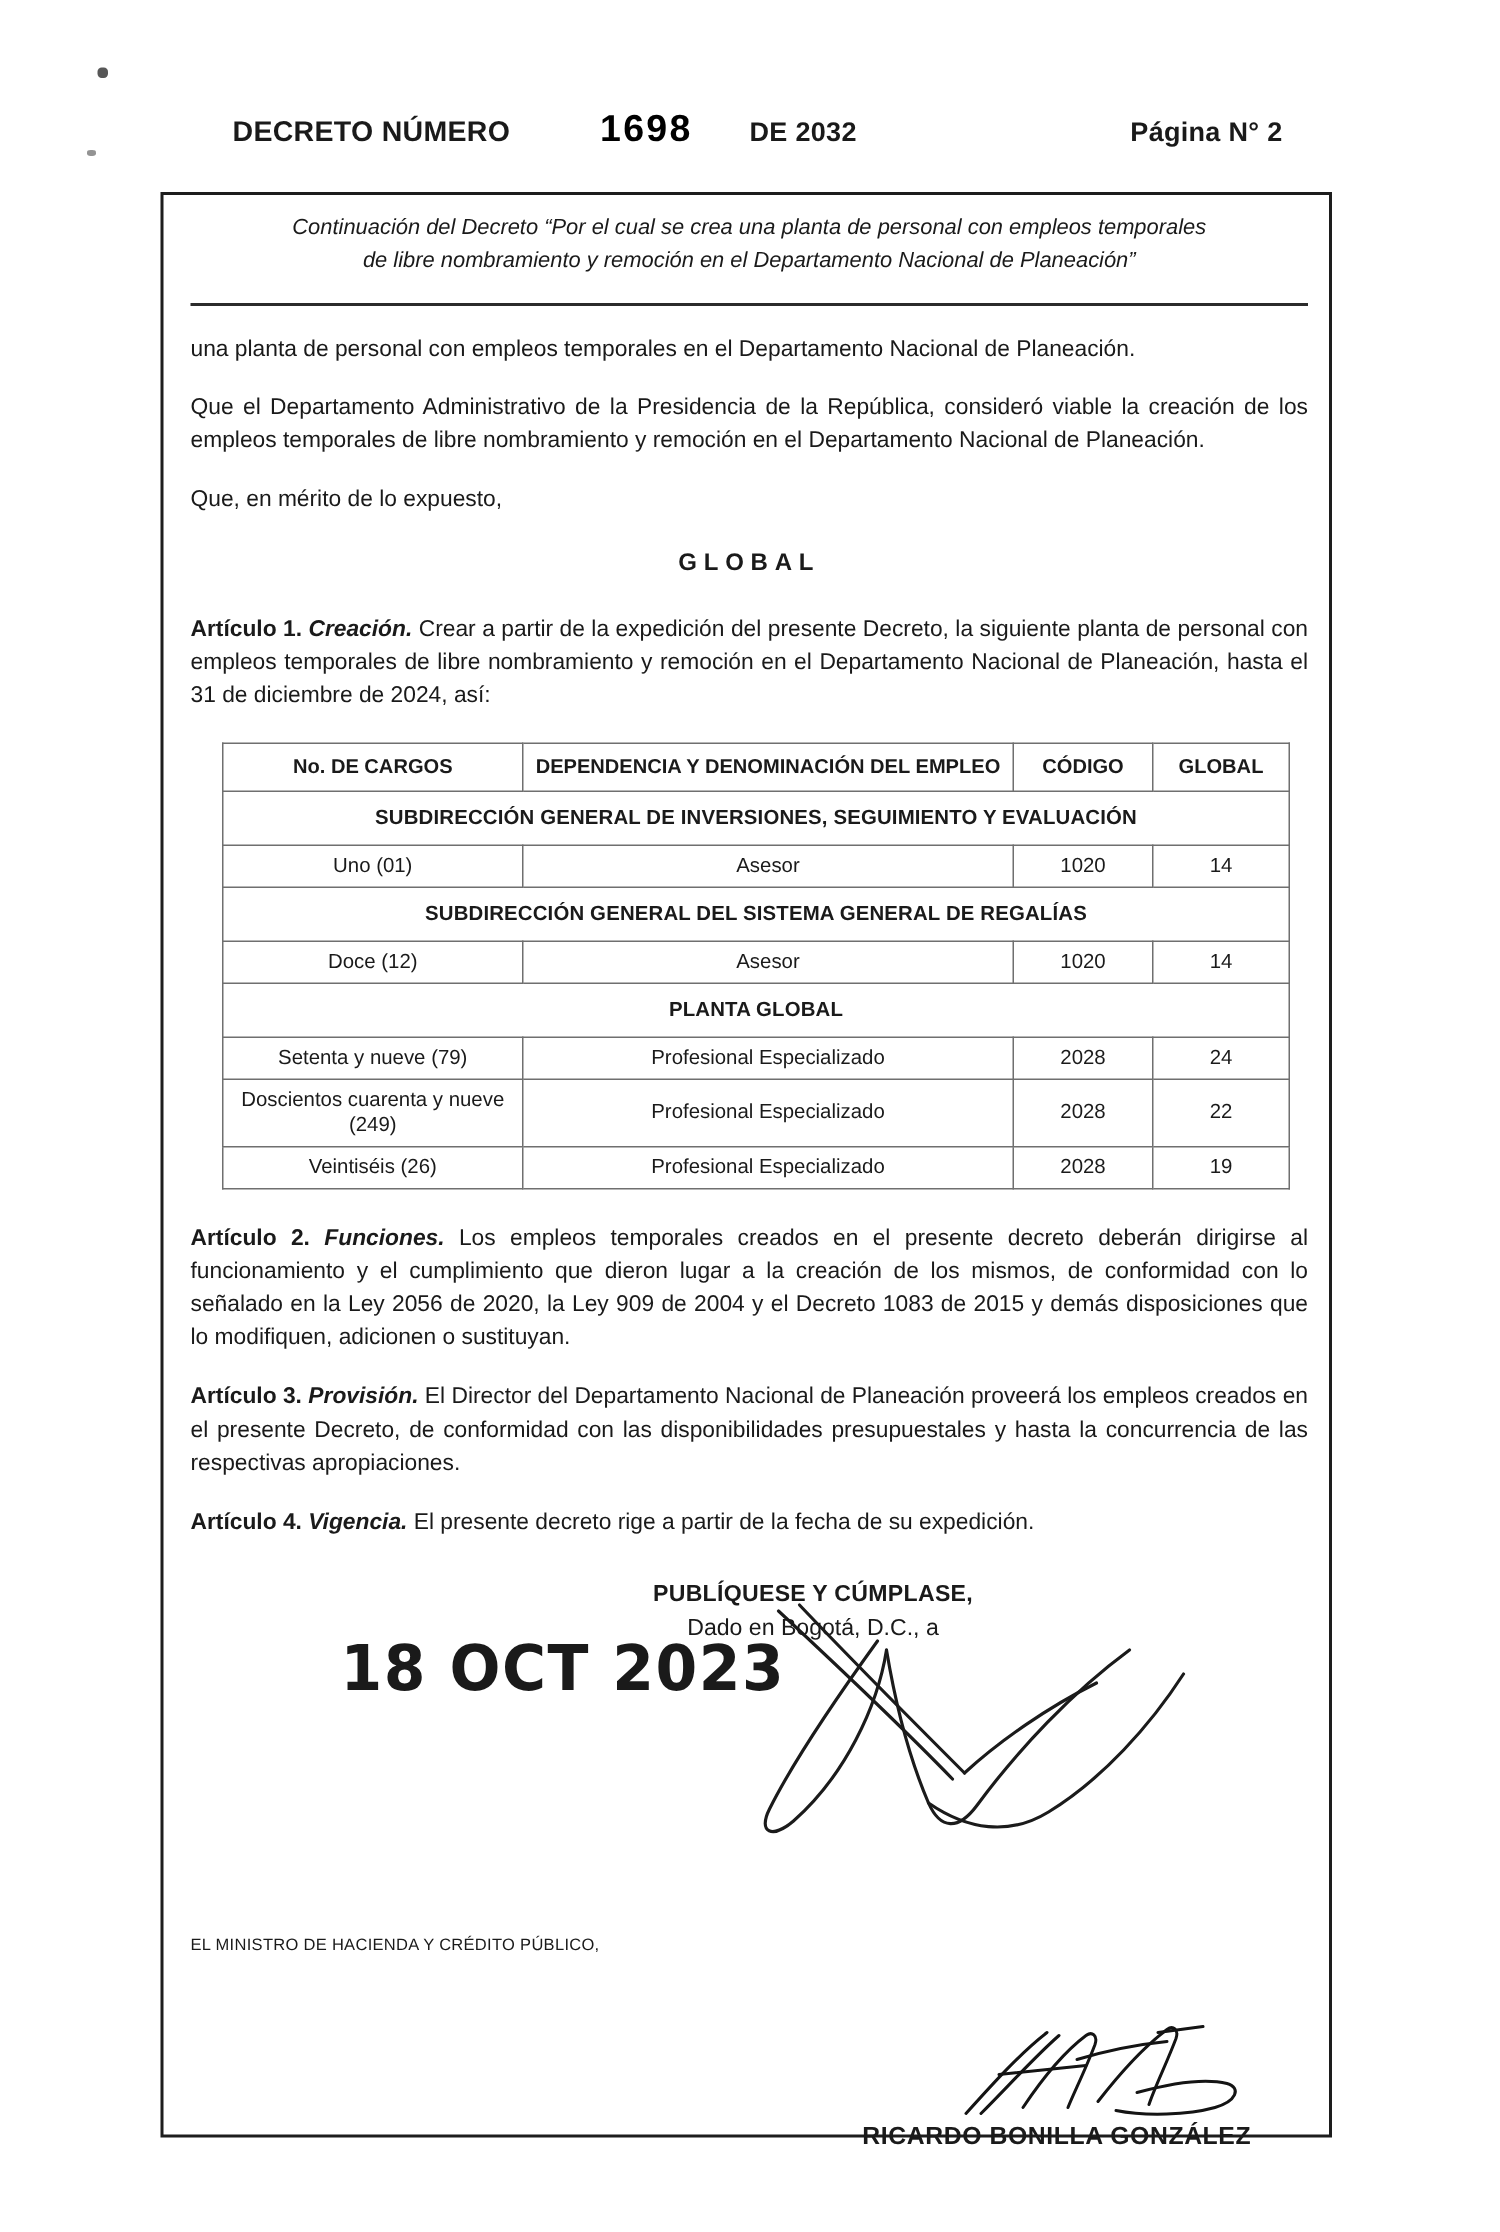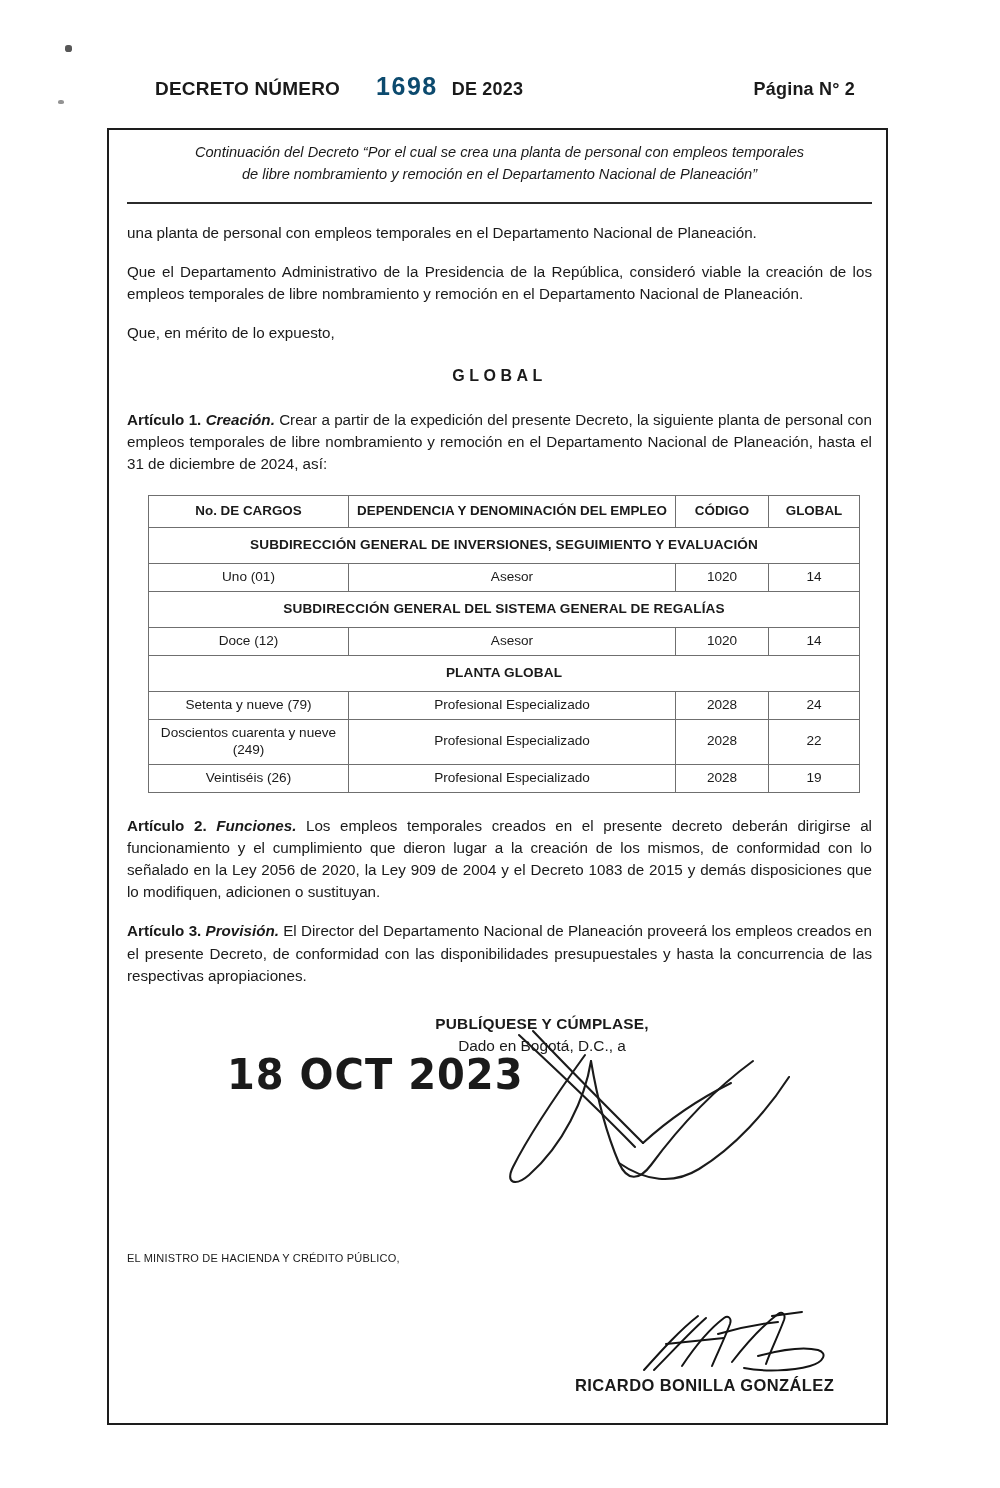--- a/index.html
+++ b/index.html
@@ -32,28 +32,29 @@
   .doc-header {
     position: absolute;
     left: 155px;
     top: 72px;
     width: 700px;
     display: flex;
     align-items: baseline;
     font-size: 19px;
     font-weight: bold;
     letter-spacing: .2px;
+    gap: 24px;
   }
   .doc-header .decreto-label { white-space: nowrap; }
   .doc-header .decreto-number {
     margin-left: 36px;
     font-size: 25px;
     letter-spacing: 1.5px;
     font-weight: bold;
-    color: #0c4a6e;
+    color: #000000;
   }
   .doc-header .decreto-year {
     margin-left: 14px;
     font-size: 18px;
   }
   .doc-header .page-number {
     margin-left: auto;
     font-size: 18px;
     white-space: nowrap;
     padding-left: 29px;
@@ -214,21 +215,21 @@
 <body>
 
 <div class="page">
 
   <div class="speck speck-a"></div>
   <div class="speck speck-b"></div>
 
   <div class="doc-header">
     <span class="decreto-label">DECRETO NÚMERO</span>
     <span class="decreto-number">1698</span>
-    <span class="decreto-year">DE 2023</span>
+    <span class="decreto-year">DE 2032</span>
     <span class="page-number">Página N° 2</span>
   </div>
 
   <div class="frame"></div>
 
   <div class="inner">
 
     <div class="continuation">
       <div>Continuación del Decreto “Por el cual se crea una planta de personal con empleos temporales</div>
       <div>de libre nombramiento y remoción en el Departamento Nacional de Planeación”</div>
@@ -310,20 +311,24 @@
     <p class="body-text">
       <span class="art-num">Artículo 2.</span>
       <span class="art-title">Funciones.</span><span> Los empleos temporales creados en el presente decreto deberán dirigirse al funcionamiento y el cumplimiento que dieron lugar a la creación de los mismos, de conformidad con lo señalado en la Ley 2056 de 2020, la Ley 909 de 2004 y el Decreto 1083 de 2015 y demás disposiciones que lo modifiquen, adicionen o sustituyan.</span>
     </p>
 
     <p class="body-text">
       <span class="art-num">Artículo 3.</span>
       <span class="art-title">Provisión.</span><span> El Director del Departamento Nacional de Planeación proveerá los empleos creados en el presente Decreto, de conformidad con las disponibilidades presupuestales y hasta la concurrencia de las respectivas apropiaciones.</span>
     </p>
 
+    <p class="body-text last">
+      <span class="art-num">Artículo 4.</span>
+      <span class="art-title">Vigencia.</span><span> El presente decreto rige a partir de la fecha de su expedición.</span>
+    </p>
 
     <div class="closing">
       <div class="closing-lines">
         <div class="publiquese">PUBLÍQUESE Y CÚMPLASE,</div>
         <div>Dado en Bogotá, D.C., a</div>
       </div>
 
       <div class="date-stamp">18 OCT 2023</div>
 
       <svg class="signature-svg" viewBox="0 0 340 210">

